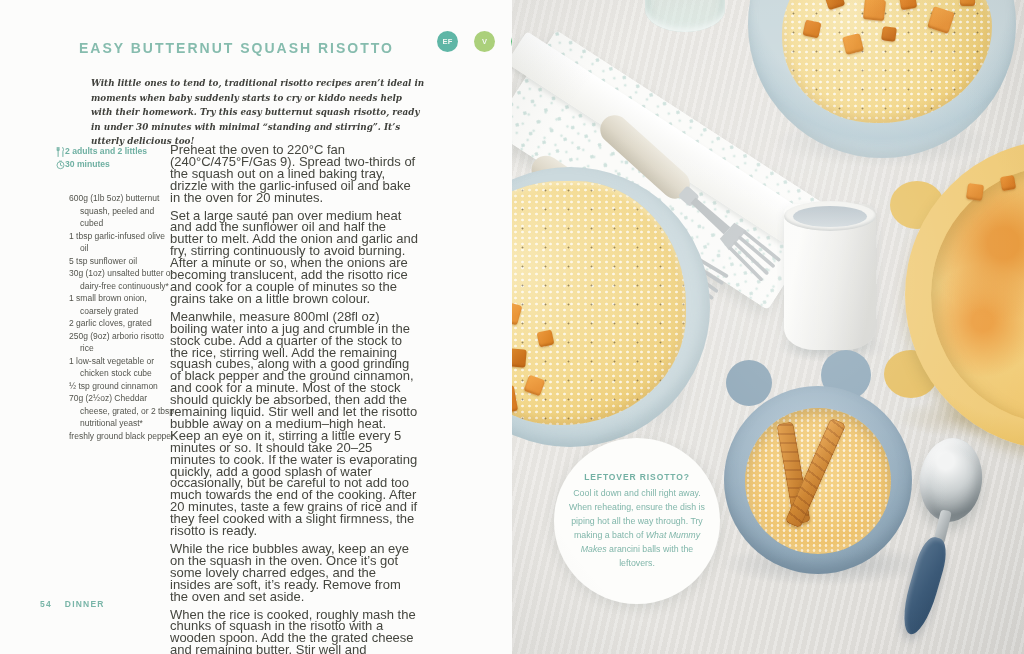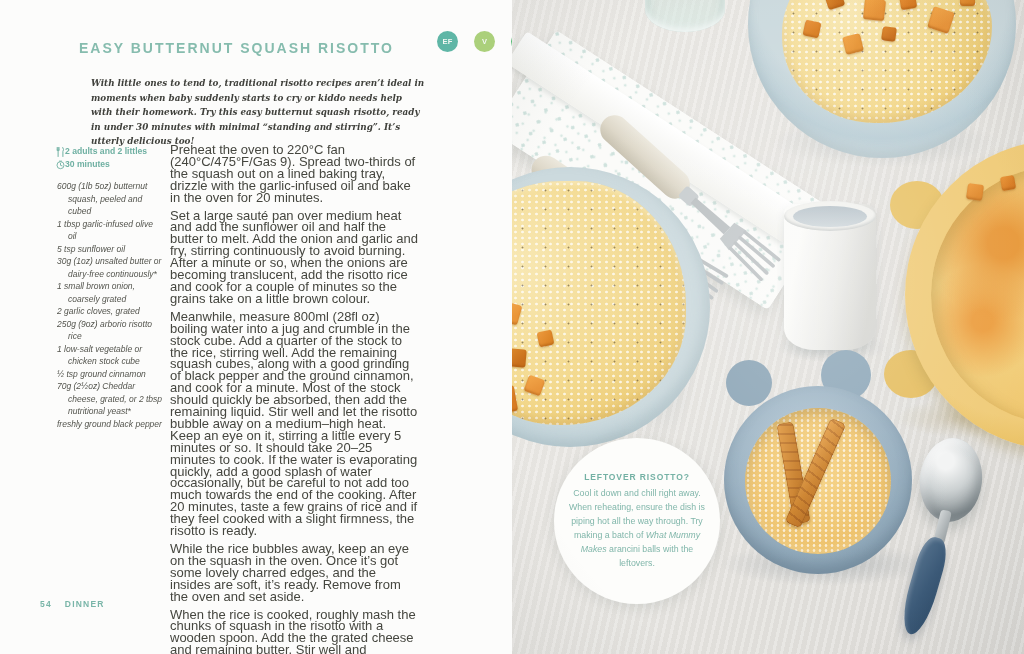--- a/index.html
+++ b/index.html
@@ -11,22 +11,22 @@
     font-size:14px;font-weight:bold;letter-spacing:2px;color:#86bcae;}
   .recipe-intro{position:absolute;left:79px;top:64px;width:334px;margin:12px;
     font-family:"DejaVu Serif","Liberation Serif",serif;font-style:italic;font-weight:bold;
     font-size:8.8px;line-height:14.5px;color:#40413c;}
   .badges{position:absolute;left:437px;top:31px;display:flex;gap:16px;}
   .badge{width:21px;height:21px;border-radius:50%;color:#f2f7f3;font-size:7.5px;font-weight:bold;
     display:flex;align-items:center;justify-content:center;letter-spacing:.2px;}
   .meta{position:absolute;left:56px;top:145px;width:118px;color:#6fb0a2;}
   .meta-row{display:flex;align-items:center;font-size:8.6px;font-weight:bold;line-height:13px;}
   .meta-row svg{flex:0 0 auto;}
-  .ingredients{position:absolute;left:57px;top:180px;width:106px;margin:0;padding:0;list-style:none;
-    font-size:8.5px;line-height:12.5px;color:#53544d;font-style:italic;}
+  .ingredients{position:absolute;left:57px;top:180px;width:106px;margin:12px;padding:0;list-style:none;
+    font-size:8.5px;line-height:12.5px;color:#53544d;}
   .ing{padding-left:11px;text-indent:-11px;margin:0;}
   .method{position:absolute;left:170px;top:144px;width:250px;
     font-size:13px;line-height:11.9px;color:#45463f;}
   .step{margin:0 0 6px 0;}
   .page-footer{position:absolute;left:40px;top:599px;display:flex;gap:13px;
     font-size:8.5px;font-weight:bold;letter-spacing:1.2px;color:#79b5a8;}
   
   .photo{position:absolute;left:512px;top:0;width:512px;height:654px;overflow:hidden;
     background:linear-gradient(115deg,#eeece8 0%,#e7e5e1 45%,#dcdad6 100%);}
   .table-texture{position:absolute;inset:0;

